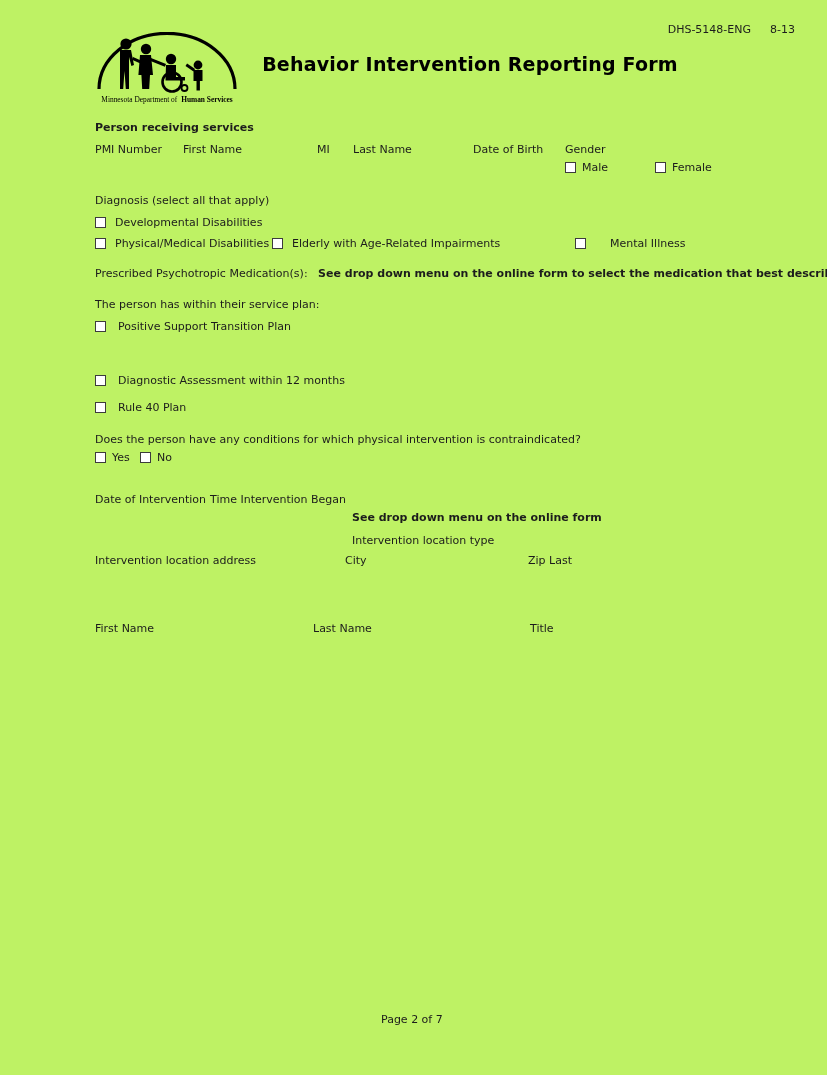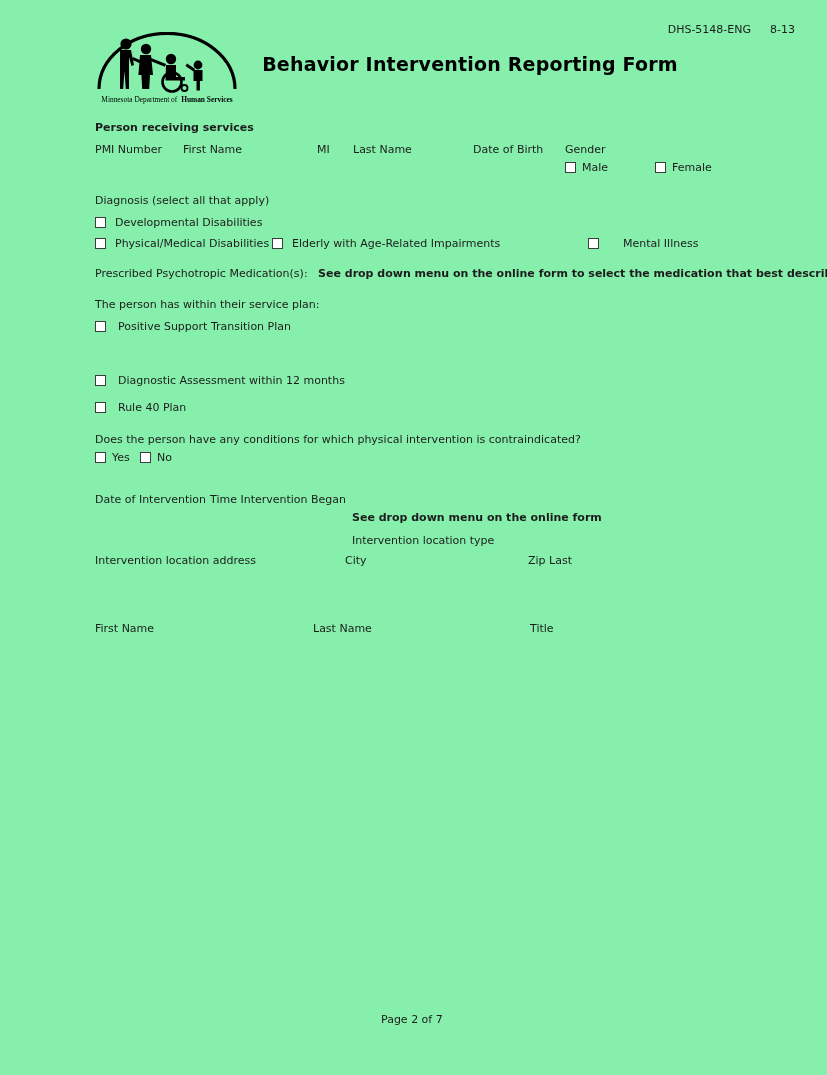--- a/index.html
+++ b/index.html
@@ -1,19 +1,19 @@
 <!DOCTYPE html>
 <html><head>
 <meta charset="utf-8">
 <style>
   html,body{margin:0;padding:0;background:#ffffff;}
   .page{
     position:relative;
     width:827px;height:1075px;
-    background:#86efac;
+    background:#bef264;
     font-family:"DejaVu Sans","Liberation Sans",sans-serif;
     font-size:11px;
     color:#1c1c1c;
     overflow:hidden;
   }
   .abs{position:absolute;white-space:nowrap;line-height:13px;}
   .bold{font-weight:bold;}
   .title{
     font-size:19px;font-weight:bold;color:#000;
     transform:translateX(-50%);letter-spacing:0.2px;
@@ -93,21 +93,21 @@
   </div>
 
   <div class="abs cbrow g9" style="left:95px;top:237px;">
     <span class="cb"></span>
     <span>Physical/Medical Disabilities</span>
   </div>
   <div class="abs cbrow g9" style="left:272px;top:237px;">
     <span class="cb"></span>
     <span>Elderly with Age-Related Impairments</span>
   </div>
-  <div class="abs cbrow g24" style="left:588px;top:237px;">
+  <div class="abs cbrow g24" style="left:575px;top:237px;">
     <span class="cb"></span>
     <span>Mental Illness</span>
   </div>
 
   <div class="abs" style="left:95px;top:267px;">
     <span>Prescribed Psychotropic Medication(s):</span>
     <span class="bold" style="margin-left:7px;">See drop down menu on the online form to select the medication that best describes</span>
   </div>
 
   <div class="abs" style="left:95px;top:298px;">The person has within their service plan:</div>

